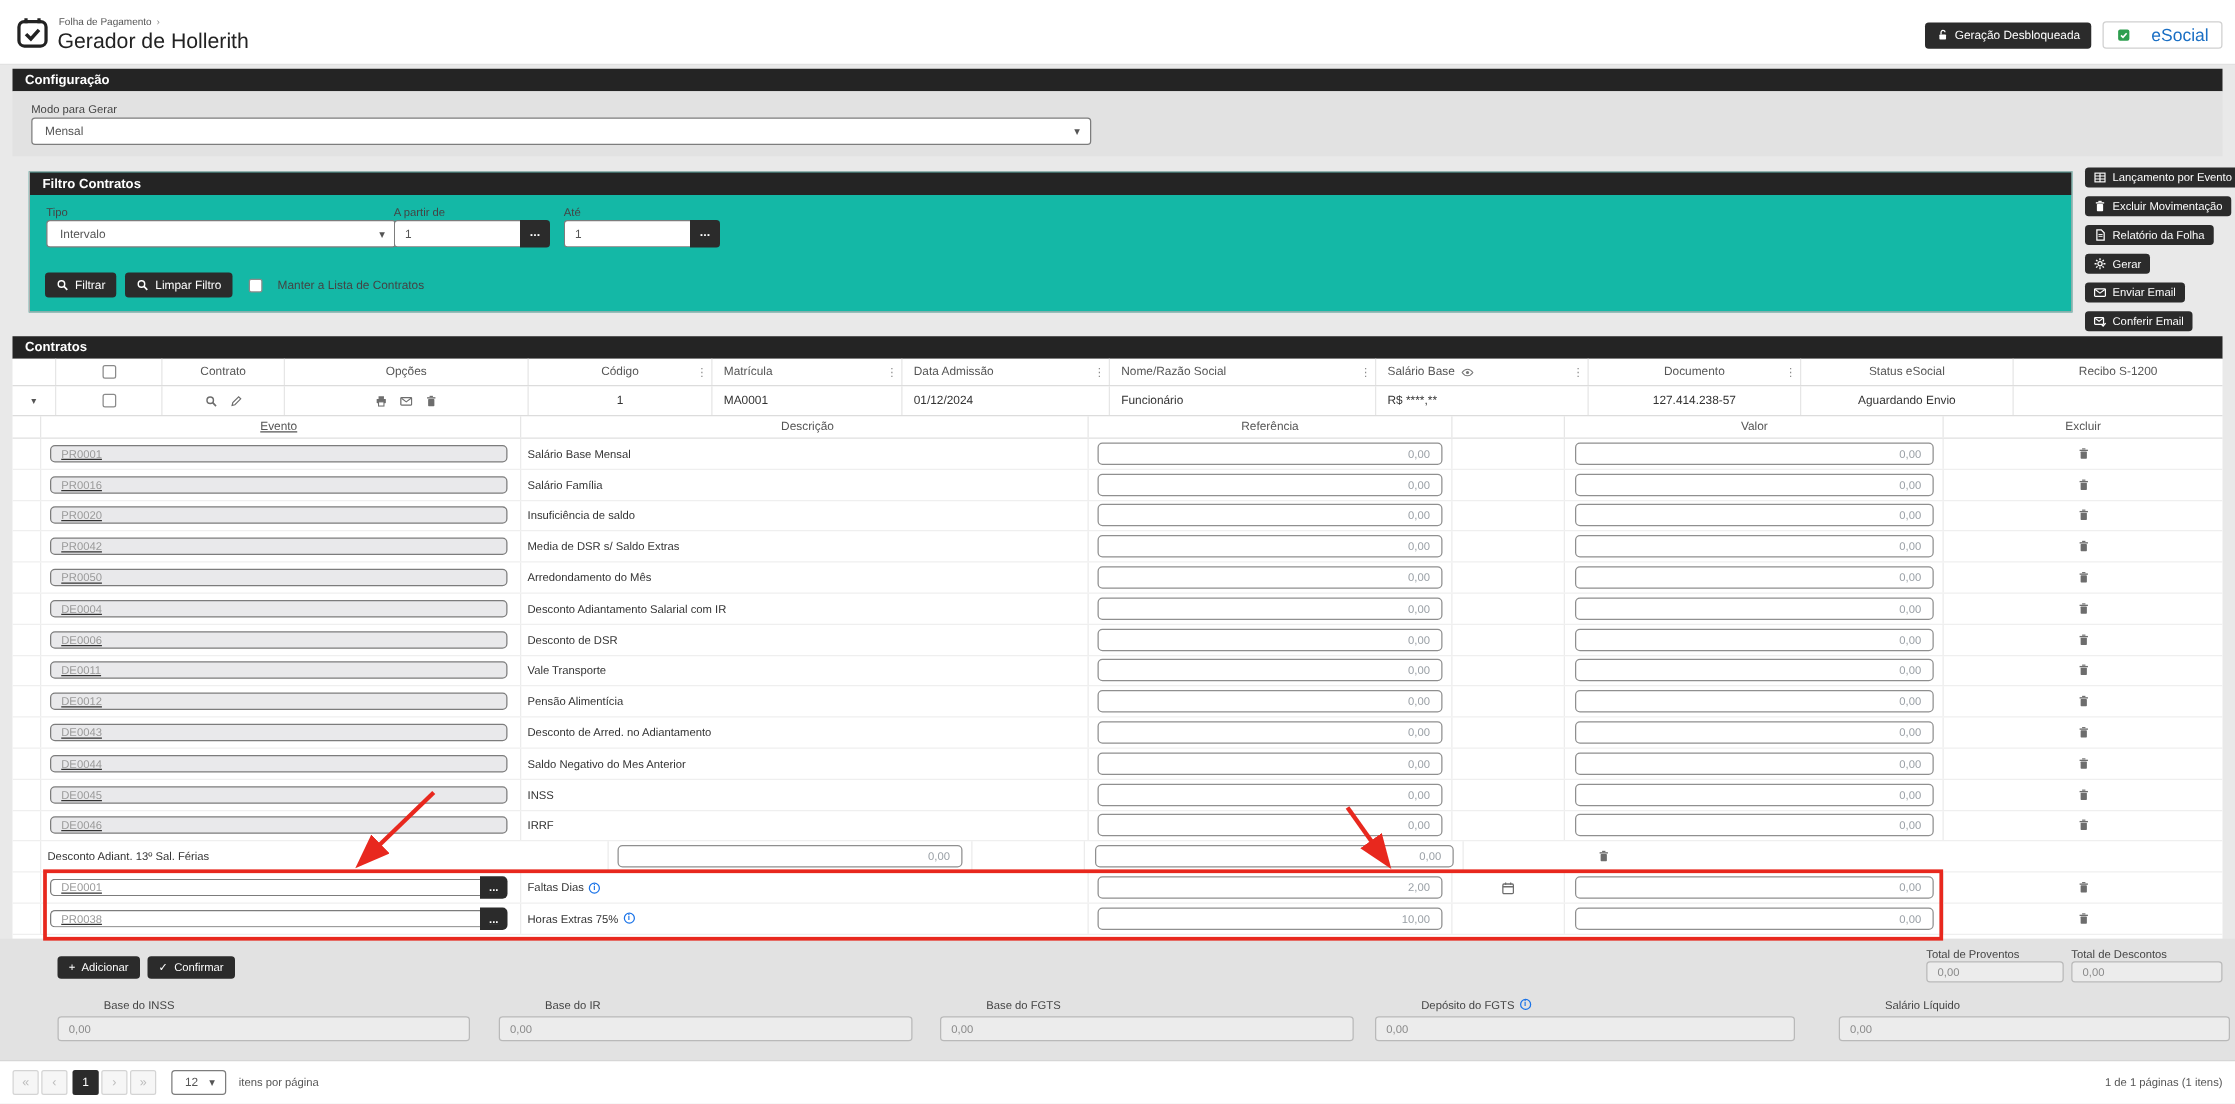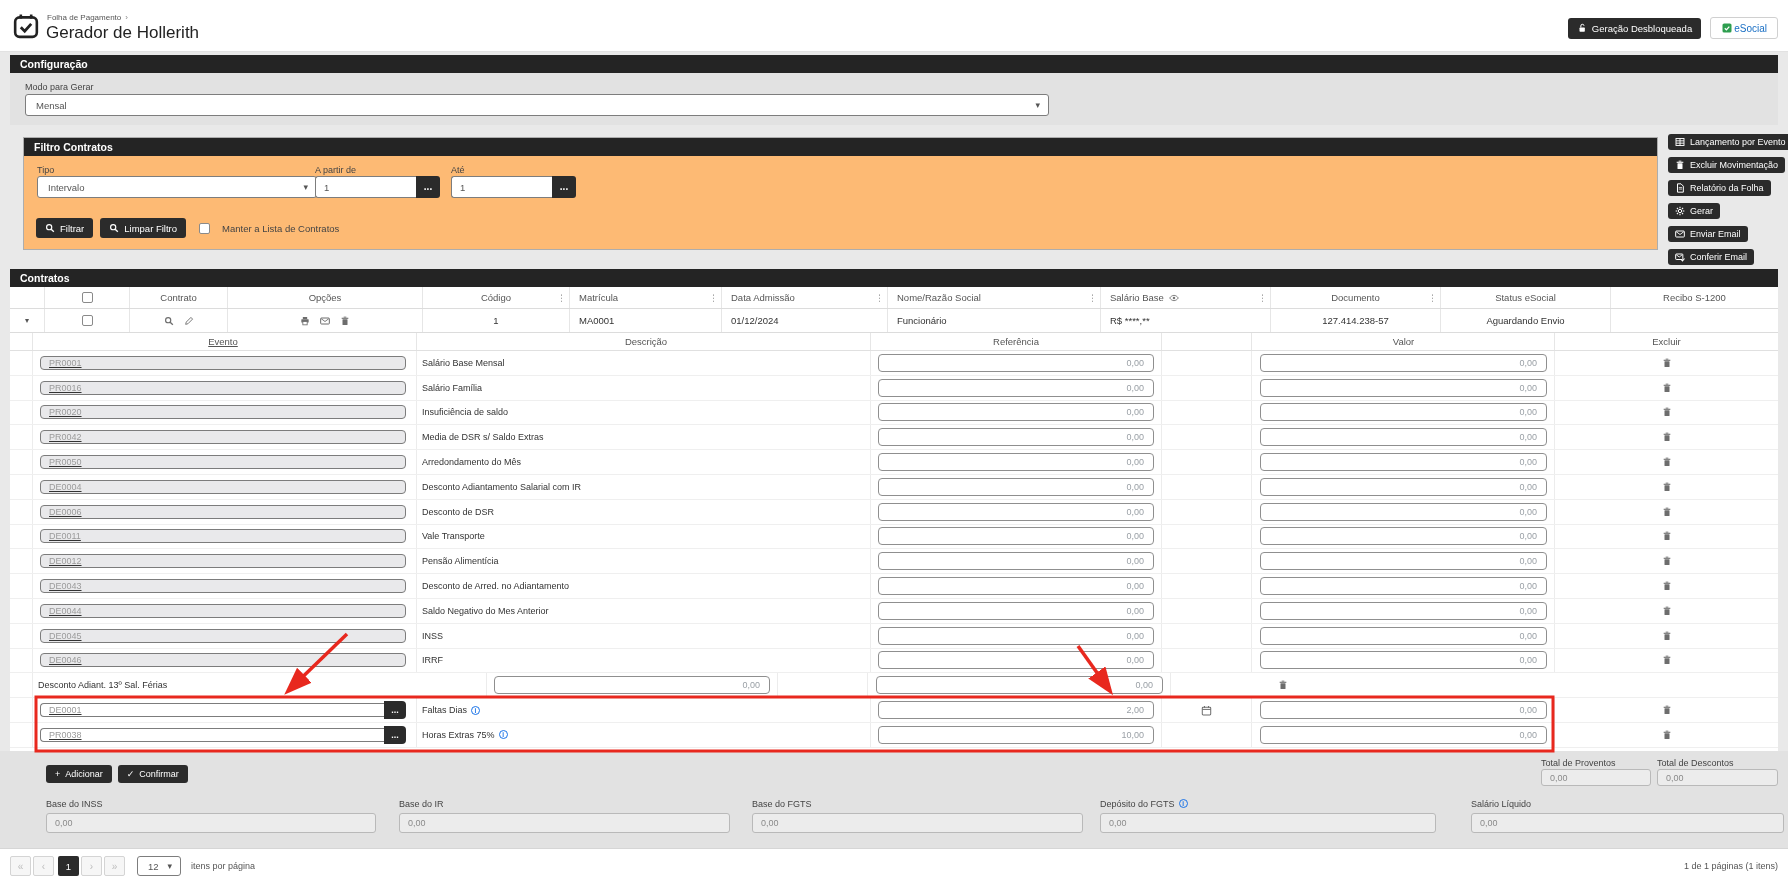--- a/index.html
+++ b/index.html
@@ -16,39 +16,39 @@
   
   .topbar { left:0; top:0; width:1788px; height:52px; background:#fff; border-bottom:1px solid #e2e2e2; }
   .logo-box { left:13px; top:13px; width:26px; height:26px; }
   .crumb { left:47px; top:13px; font-size:8px; color:#555; display:flex; gap:4px; align-items:flex-start; }
   .crumb .sep { color:#888; font-size:8px; }
   .page-title { left:46px; top:23px; font-size:17px; color:#222; }
   .top-actions { right:10px; top:17px; display:flex; gap:9px; align-items:center; }
   .btn-dark { background:#2b2b2b; color:#fff; border:none; border-radius:3px; font-size:9.5px;
               display:inline-flex; align-items:center; gap:5px; padding:0 9px; height:21px;
               font-family:"Liberation Sans",sans-serif; cursor:pointer; white-space:nowrap; }
-  .btn-light { background:#fff; color:#1a6fc4; border:1px solid #d0d0d0; border-radius:3px; font-size:10px;
-               display:inline-flex; align-items:center; gap:1px; padding:10px 10px; height:22px; cursor:pointer; }
+  .btn-light { background:#fff; color:#1a6fc4; border:1px solid #d0d0d0; border-radius:3px; font-size:14px;
+               display:inline-flex; align-items:center; gap:16px; padding:10px 10px; height:22px; cursor:pointer; }
 
   
   .secbar { background:#242424; color:#fff; font-size:10.5px; font-weight:bold;
             display:flex; align-items:center; padding:0 10px; height:18px; }
 
   
   .cfg-bar { left:10px; top:55px; width:1768px; }
   .cfg-body { left:10px; top:73px; width:1768px; height:52px; background:#e2e2e2; }
   .field-label { font-size:9px; color:#444; }
   .cfg-label { left:25px; top:82px;text-align:right; }
   .select { background:#fff; border:1px solid #7d7d7d; border-radius:3px; height:22px;
             display:flex; align-items:center; padding:0 10px; font-size:9.5px; color:#555; position:relative; }
   .select .caret { position:absolute; right:8px; color:#555; font-size:9px; }
-  .cfg-select { left:25px; top:94px; width:1024px; }
+  .cfg-select { left:25px; top:94px; width:848px; }
 
   
-  .filtro-panel { left:23px; top:137px; width:1635px; height:113px; background:#fdba74; border:1px solid #adadad; }
+  .filtro-panel { left:23px; top:137px; width:1635px; height:113px; background:#14b8a6; border:1px solid #adadad; }
   .filtro-bar { left:0; top:0; width:100%; position:absolute; }
   .f-label-tipo { left:13px; top:27px; position:absolute; }
   .f-sel-tipo { left:13px; top:38px; width:280px; position:absolute; }
   .f-label-de { left:291px; top:27px; position:absolute; }
   .f-label-ate { left:427px; top:27px; position:absolute; }
   .inputgrp { position:absolute; display:flex; }
   .inputgrp .txt { width:101px; height:22px; background:#fff; border:1px solid #7d7d7d; border-right:none;
                    border-radius:3px 0 0 3px; font-size:9.5px; color:#555; display:flex; align-items:center; padding:0 8px; }
   .inputgrp .dots { width:24px; height:22px; background:#2b2b2b; color:#fff; border:none; border-radius:0 3px 3px 0;
                     font-size:10px; font-weight:bold; cursor:pointer; line-height:10px; }
@@ -108,21 +108,21 @@
   .icon-btn { background:none; border:none; cursor:pointer; color:#6d6d6d; display:flex; align-items:center; }
 
   
   .footer-zone { left:0; top:751px; width:1788px; height:97px; background:#e2e2e2; }
   .tot-label { position:absolute; font-size:9px; color:#444; }
   .gray-input { position:absolute; background:#ececec; border:1px solid #b9b9b9; border-radius:3px;
                 display:flex; align-items:center; padding:0 8px; font-size:9px; color:#8a8a8a; }
   .foot-btns { position:absolute; left:46px; top:14px; display:flex; gap:6px; }
   .foot-btns .btn-dark { height:18px; font-size:9px; }
   .base-field { position:absolute; }
-  .base-field .field-label { display:flex; align-items:flex-start; gap:4px; }
+  .base-field .field-label { display:flex; align-items:flex-start; gap:4px;margin-left:37px; }
   .base-field .gray-input { position:static; margin-top:4px; height:20px; }
 
   
   .pagebar { left:0; top:848px; width:1788px; height:35px; background:#fff; border-top:1px solid #d6d6d6;
              display:flex; align-items:center; padding:0 10px; }
   .nav-btn { width:21px; height:20px; border:1px solid #d4d4d4; background:#f6f6f6; color:#bdbdbd;
              border-radius:2px; font-size:10px; margin-right:2px; display:inline-flex; align-items:center;
              justify-content:center; cursor:default; }
   .nav-page { width:21px; height:20px; background:#2b2b2b; color:#fff; border:none; border-radius:2px;
               font-size:9.5px; margin:0 2px; display:inline-flex; align-items:center; justify-content:center; cursor:pointer; }

